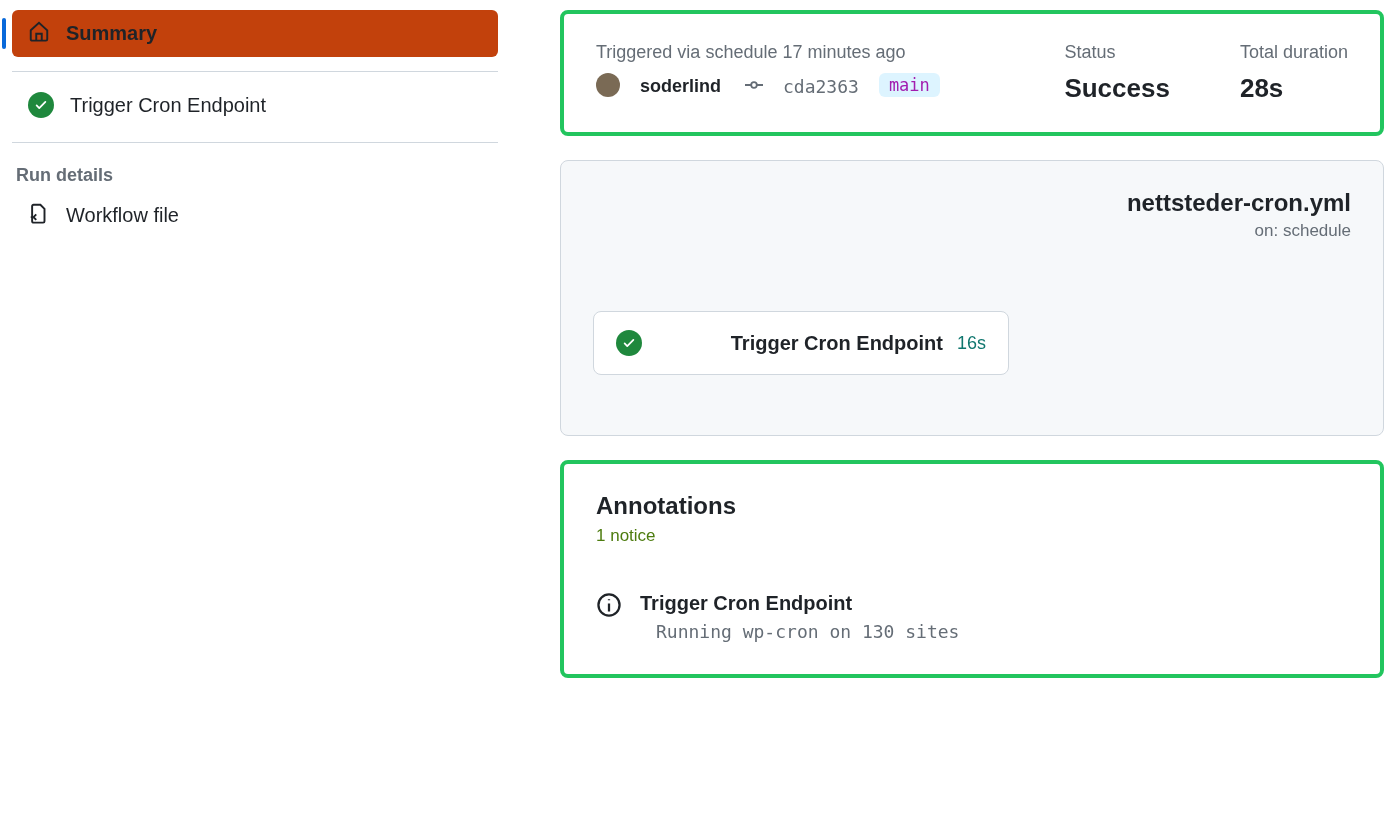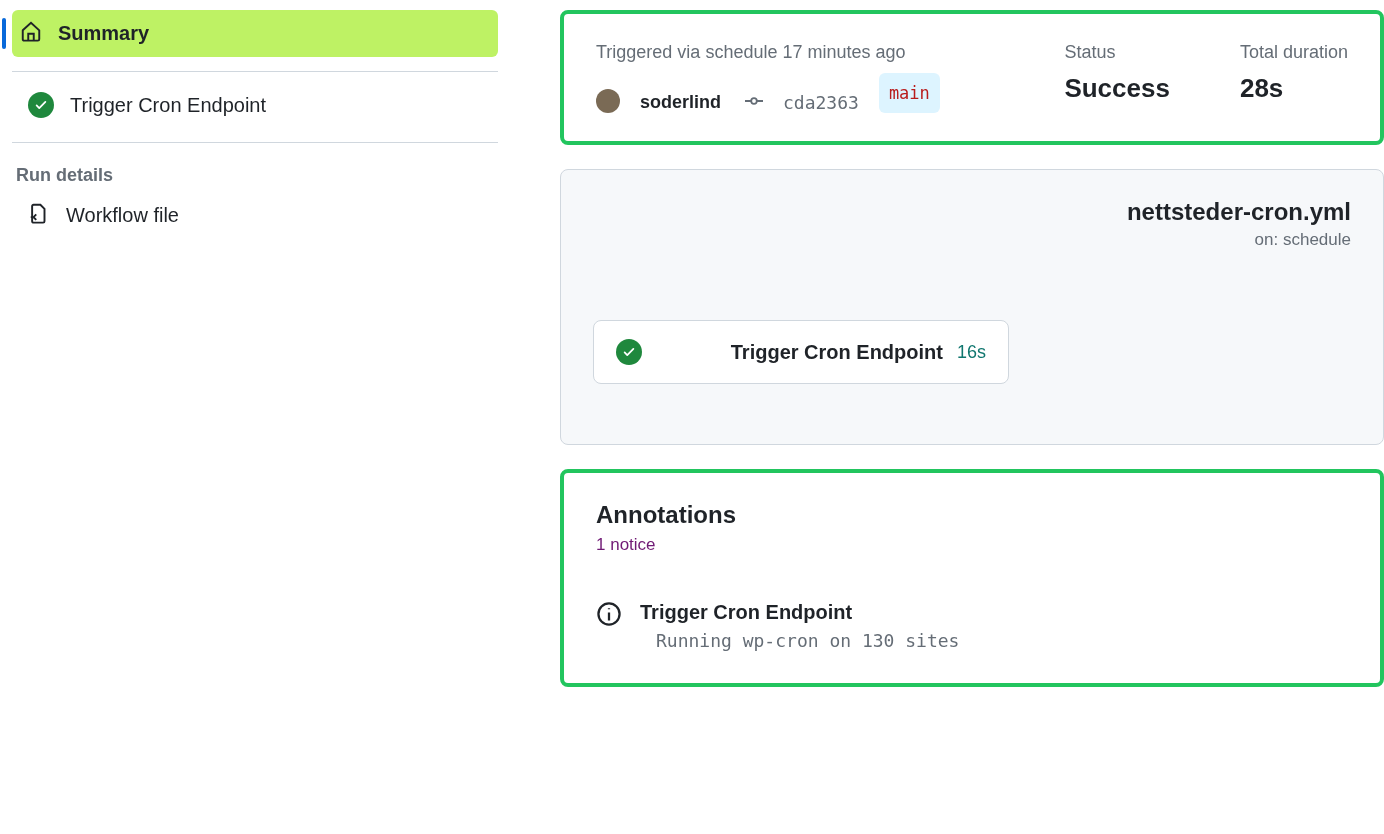--- a/index.html
+++ b/index.html
@@ -19,24 +19,23 @@
 .sidebar-item {
   display: flex;
   align-items: center;
   gap: 16px;
   padding: 10px 16px;
   border-radius: 6px;
   font-size: 20px;
   cursor: pointer;
 }
 .sidebar-item.active {
-  background: #bef264;
+  background: #c2410c;
   font-weight: 600;
   position: relative;
-  padding-left: 8px;
 }
 .sidebar-item.active::before {
   content: "";
   position: absolute;
   left: -10px;
   top: 8px;
   bottom: 8px;
   width: 4px;
   background: #0969da;
   border-radius: 2px;
@@ -96,22 +95,22 @@
   font-weight: 600;
   color: #1f2328;
 }
 .commit-link {
   font-size: 18px;
   color: #656d76;
   font-family: ui-monospace, SFMono-Regular, Menlo, monospace;
 }
 .branch-badge {
   background: #ddf4ff;
-  color: #b91c1c;
-  padding: 10px 10px;
+  color: #a21caf;
+  padding: 2px 10px;
   border-radius: 6px;
   font-family: ui-monospace, SFMono-Regular, Menlo, monospace;
   font-size: 17px;
 }
 .workflow-card {
   background: #f6f8fa;
   border: 1px solid #d0d7de;
   border-radius: 8px;
   padding: 28px 32px 60px 32px;
   margin-bottom: 24px;
@@ -144,21 +143,21 @@
   border-radius: 50%;
   background: #1f883d;
   display: flex;
   align-items: center;
   justify-content: center;
   flex-shrink: 0;
 }
 .job-name { font-size: 20px; font-weight: 600; flex: 1; }
 .job-time { font-size: 18px; color: #0f766e; }
 .annotations-title { font-size: 24px; font-weight: 600; }
-.annotations-sub { font-size: 17px; color: #701a75; margin-top: 6px; }
+.annotations-sub { font-size: 17px; color: #4d7c0f; margin-top: 6px; }
 .annotation-item {
   display: flex;
   gap: 18px;
   margin-top: 46px;
   align-items: flex-start;
 }
 .annotation-title { font-size: 20px; font-weight: 600; }
 .annotation-msg {
   font-family: ui-monospace, SFMono-Regular, Menlo, monospace;
   font-size: 18px;

